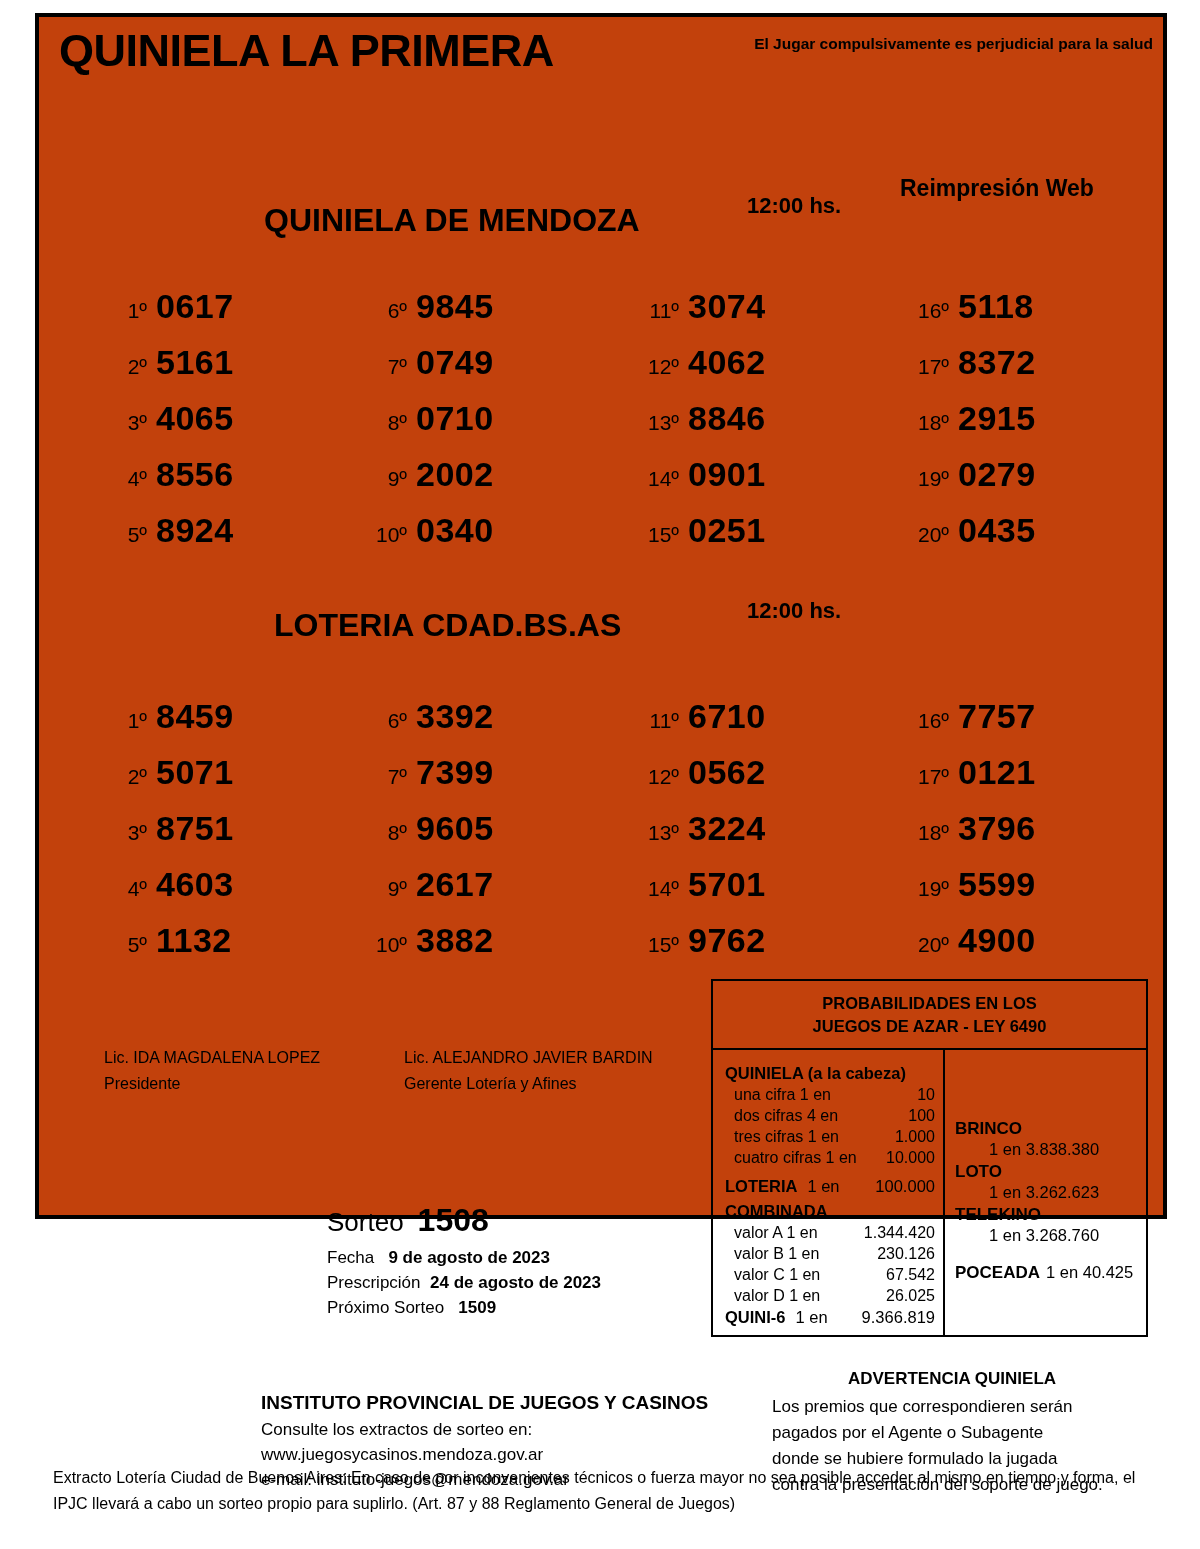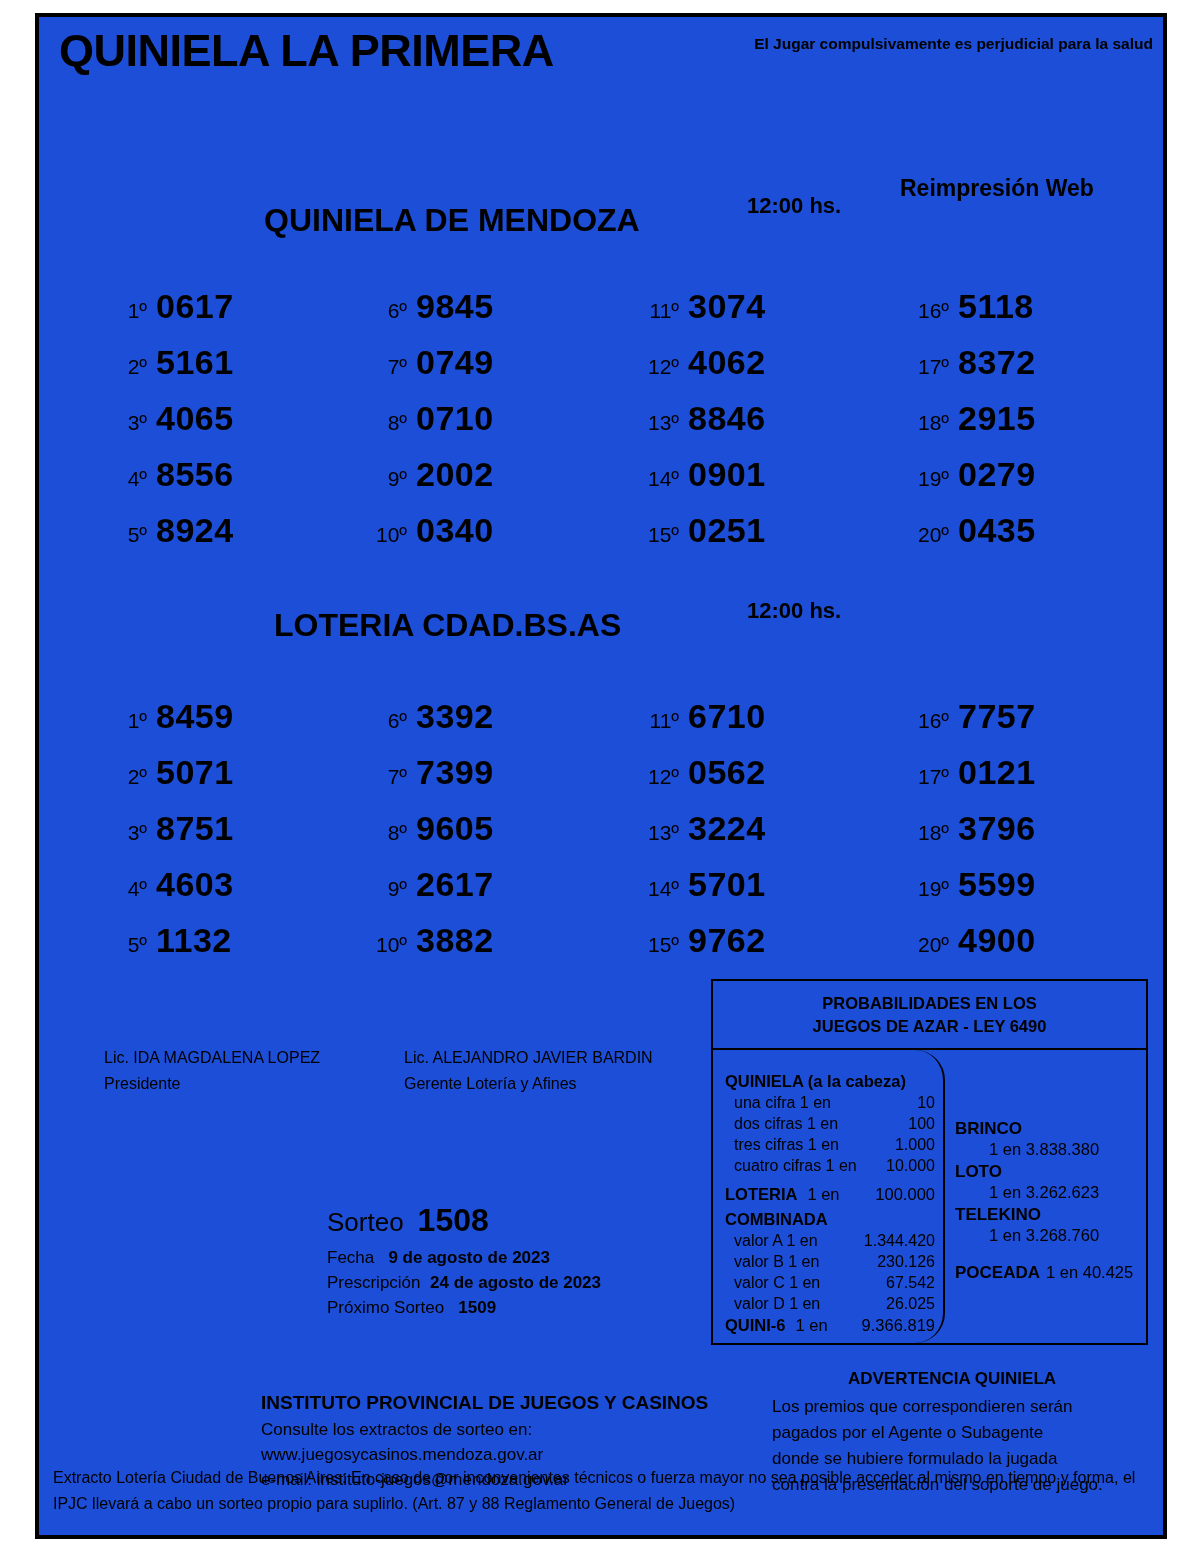--- a/index.html
+++ b/index.html
@@ -13,24 +13,24 @@
     font-family: "Liberation Sans", sans-serif;
     color: #000000;
     -webkit-font-smoothing: antialiased;
   }
 
   #page {
     position: absolute;
     left: 35px;
     top: 13px;
     width: 1132px;
-    height: 1526px;
+    height: 1206px;
     border: 4px solid #000;
     box-sizing: border-box;
-    background: #1d4ed8;
+    background: #c2410c;
   }
 
   
   .masthead {
     position: absolute;
     left: 20px;
     top: 8px;
     font-size: 45px;
     font-weight: bold;
     letter-spacing: -0.5px;
@@ -142,22 +142,21 @@
     line-height: 23px;
   }
   #probs .pb-body {
     display: flex;
     align-items: stretch;
   }
   #probs .pb-left {
     width: 232px;
     border-right: 2px solid #000;
     box-sizing: border-box;
-    padding: 20px 8px 7px 12px;
-    border-radius: 30px;
+    padding: 12px 8px 7px 12px;
   }
   #probs .pb-right {
     flex: 1;
     box-sizing: border-box;
     padding: 8px 6px 7px 10px;
     position: relative;
   }
   .p-group-title {
     font-size: 16.5px;
     font-weight: bold;
@@ -467,21 +466,21 @@
     </div>
     <div class="pb-body">
       <div class="pb-left">
         <div class="p-group-title">QUINIELA (a la cabeza)</div>
         <div id="quiniela-rows">
             <div class="p-row">
               <span class="p-lbl">una cifra  1 en</span>
               <span class="p-val">10</span>
             </div>
             <div class="p-row">
-              <span class="p-lbl">dos cifras 1 en</span>
+              <span class="p-lbl">dos cifras 4 en</span>
               <span class="p-val">100</span>
             </div>
             <div class="p-row">
               <span class="p-lbl">tres cifras 1 en</span>
               <span class="p-val">1.000</span>
             </div>
             <div class="p-row">
               <span class="p-lbl">cuatro cifras 1 en</span>
               <span class="p-val">10.000</span>
             </div>

